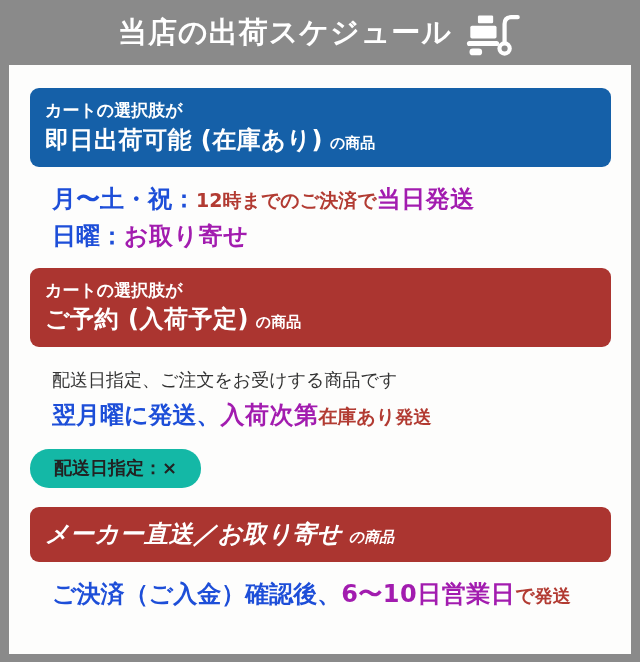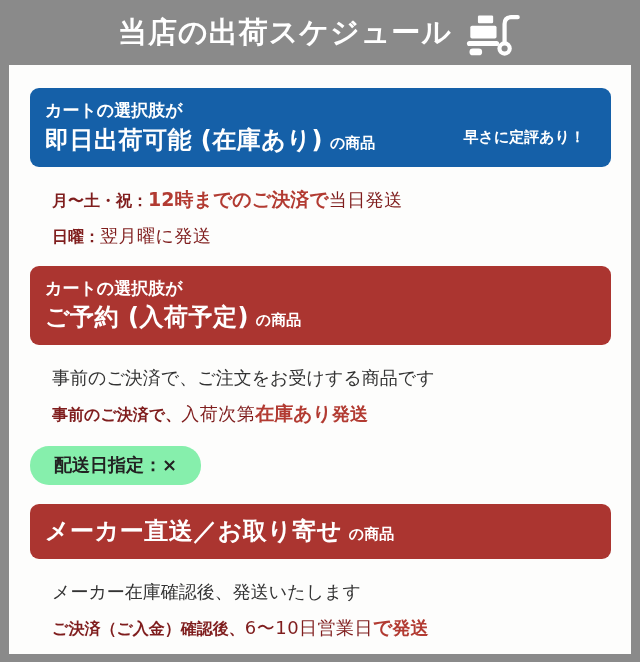--- a/index.html
+++ b/index.html
@@ -56,41 +56,41 @@
     align-self: flex-end;
     margin-bottom: 9px;
     margin-right: 8px;
     white-space: nowrap;
   }
   .banner.single { padding: 11px 18px 12px 15px; align-items: center; }
 
   
   .body-block { margin: 15px 0 12px 22px; }
   .row { line-height: 35px; white-space: nowrap; }
-  .t-bold  { color: #7f1d1d; font-size: 16px; font-weight: bold; margin-top: 46px; }
+  .t-bold  { color: #1d4ed8; font-size: 24px; font-weight: bold; margin-top: 46px; }
   .t-plain { color: #333333; font-size: 18px; }
   .t-red   { color: #b23b32; font-size: 19px; font-weight: 600; }
   .t-red-bold { color: #b23b32; font-size: 18px; font-weight: bold; }
-  .t-red-big  { color: #7f1d1d; font-size: 18px; font-weight: normal; letter-spacing: 0.5px; }
+  .t-red-big  { color: #a21caf; font-size: 24px; font-weight: bold; letter-spacing: 0.5px; }
 
   
   .badge {
     display: inline-block;
-    background: #86efac;
+    background: #14b8a6;
     color: #222222;
     border-radius: 19px;
     padding: 7px 24px 8px 24px;
     font-size: 18px;
     font-weight: bold;
     margin: 2px 0 0 0;
   }
   .badge-wrap { margin-left: 0; }
 
   .mt-banner { margin-top: 12px; }
-  .mt-banner-lg { margin-top: 19px; }
+  .mt-banner-lg { margin-top: 19px; font-style: italic; }
 </style>
 </head>
 <body>
 
 <div class="frame">
 
   <div class="header">
     <div class="title">当店の出荷スケジュール</div>
     <svg class="truck-icon" viewBox="0 0 64 52" xmlns="http://www.w3.org/2000/svg">
       <path d="M44.5 40 V13 Q44.5 5 52 5 H60" fill="none" stroke="#ffffff" stroke-width="5" stroke-linecap="round"></path>
@@ -103,47 +103,45 @@
     </svg>
   </div>
 
   <div class="content">
 
     <div class="banner blue">
       <div class="banner-left">
         <div class="banner-line1">カートの選択肢が</div>
         <div class="banner-line2"><span class="banner-highlight">即日出荷可能 (在庫あり)</span><span class="banner-suffix">の商品</span></div>
       </div>
-      <div class="banner-note">早さに定評あり！</div>
     </div>
 
     <div class="body-block">
       <div class="row"><span class="t-bold">月〜土・祝：</span><span class="t-red">12時までのご決済で</span><span class="t-red-big">当日発送</span></div>
-      <div class="row"><span class="t-bold">日曜：</span><span class="t-red-big">翌月曜に発送</span></div>
+      <div class="row"><span class="t-bold">日曜：</span><span class="t-red-big">お取り寄せ</span></div>
     </div>
 
     <div class="banner red mt-banner">
       <div class="banner-left">
         <div class="banner-line1">カートの選択肢が</div>
         <div class="banner-line2"><span class="banner-highlight">ご予約 (入荷予定)</span><span class="banner-suffix">の商品</span></div>
       </div>
     </div>
 
     <div class="body-block">
-      <div class="row"><span class="t-plain">事前のご決済で、ご注文をお受けする商品です</span></div>
-      <div class="row"><span class="t-bold">事前のご決済で、</span><span class="t-red-big">入荷次第</span><span class="t-red">在庫あり</span><span class="t-red-bold">発送</span></div>
+      <div class="row"><span class="t-plain">配送日指定、ご注文をお受けする商品です</span></div>
+      <div class="row"><span class="t-bold">翌月曜に発送、</span><span class="t-red-big">入荷次第</span><span class="t-red">在庫あり</span><span class="t-red-bold">発送</span></div>
     </div>
 
     <div class="badge-wrap">
       <span class="badge">配送日指定：×</span>
     </div>
 
     <div class="banner red single mt-banner-lg">
       <div class="banner-line2"><span class="banner-highlight">メーカー直送／お取り寄せ</span><span class="banner-suffix">の商品</span></div>
     </div>
 
     <div class="body-block">
-      <div class="row"><span class="t-plain">メーカー在庫確認後、発送いたします</span></div>
       <div class="row"><span class="t-bold">ご決済（ご入金）確認後、</span><span class="t-red-big">6〜10日営業日</span><span class="t-red">で</span><span class="t-red-bold">発送</span></div>
     </div>
 
   </div>
 </div>
 
 </body></html>

